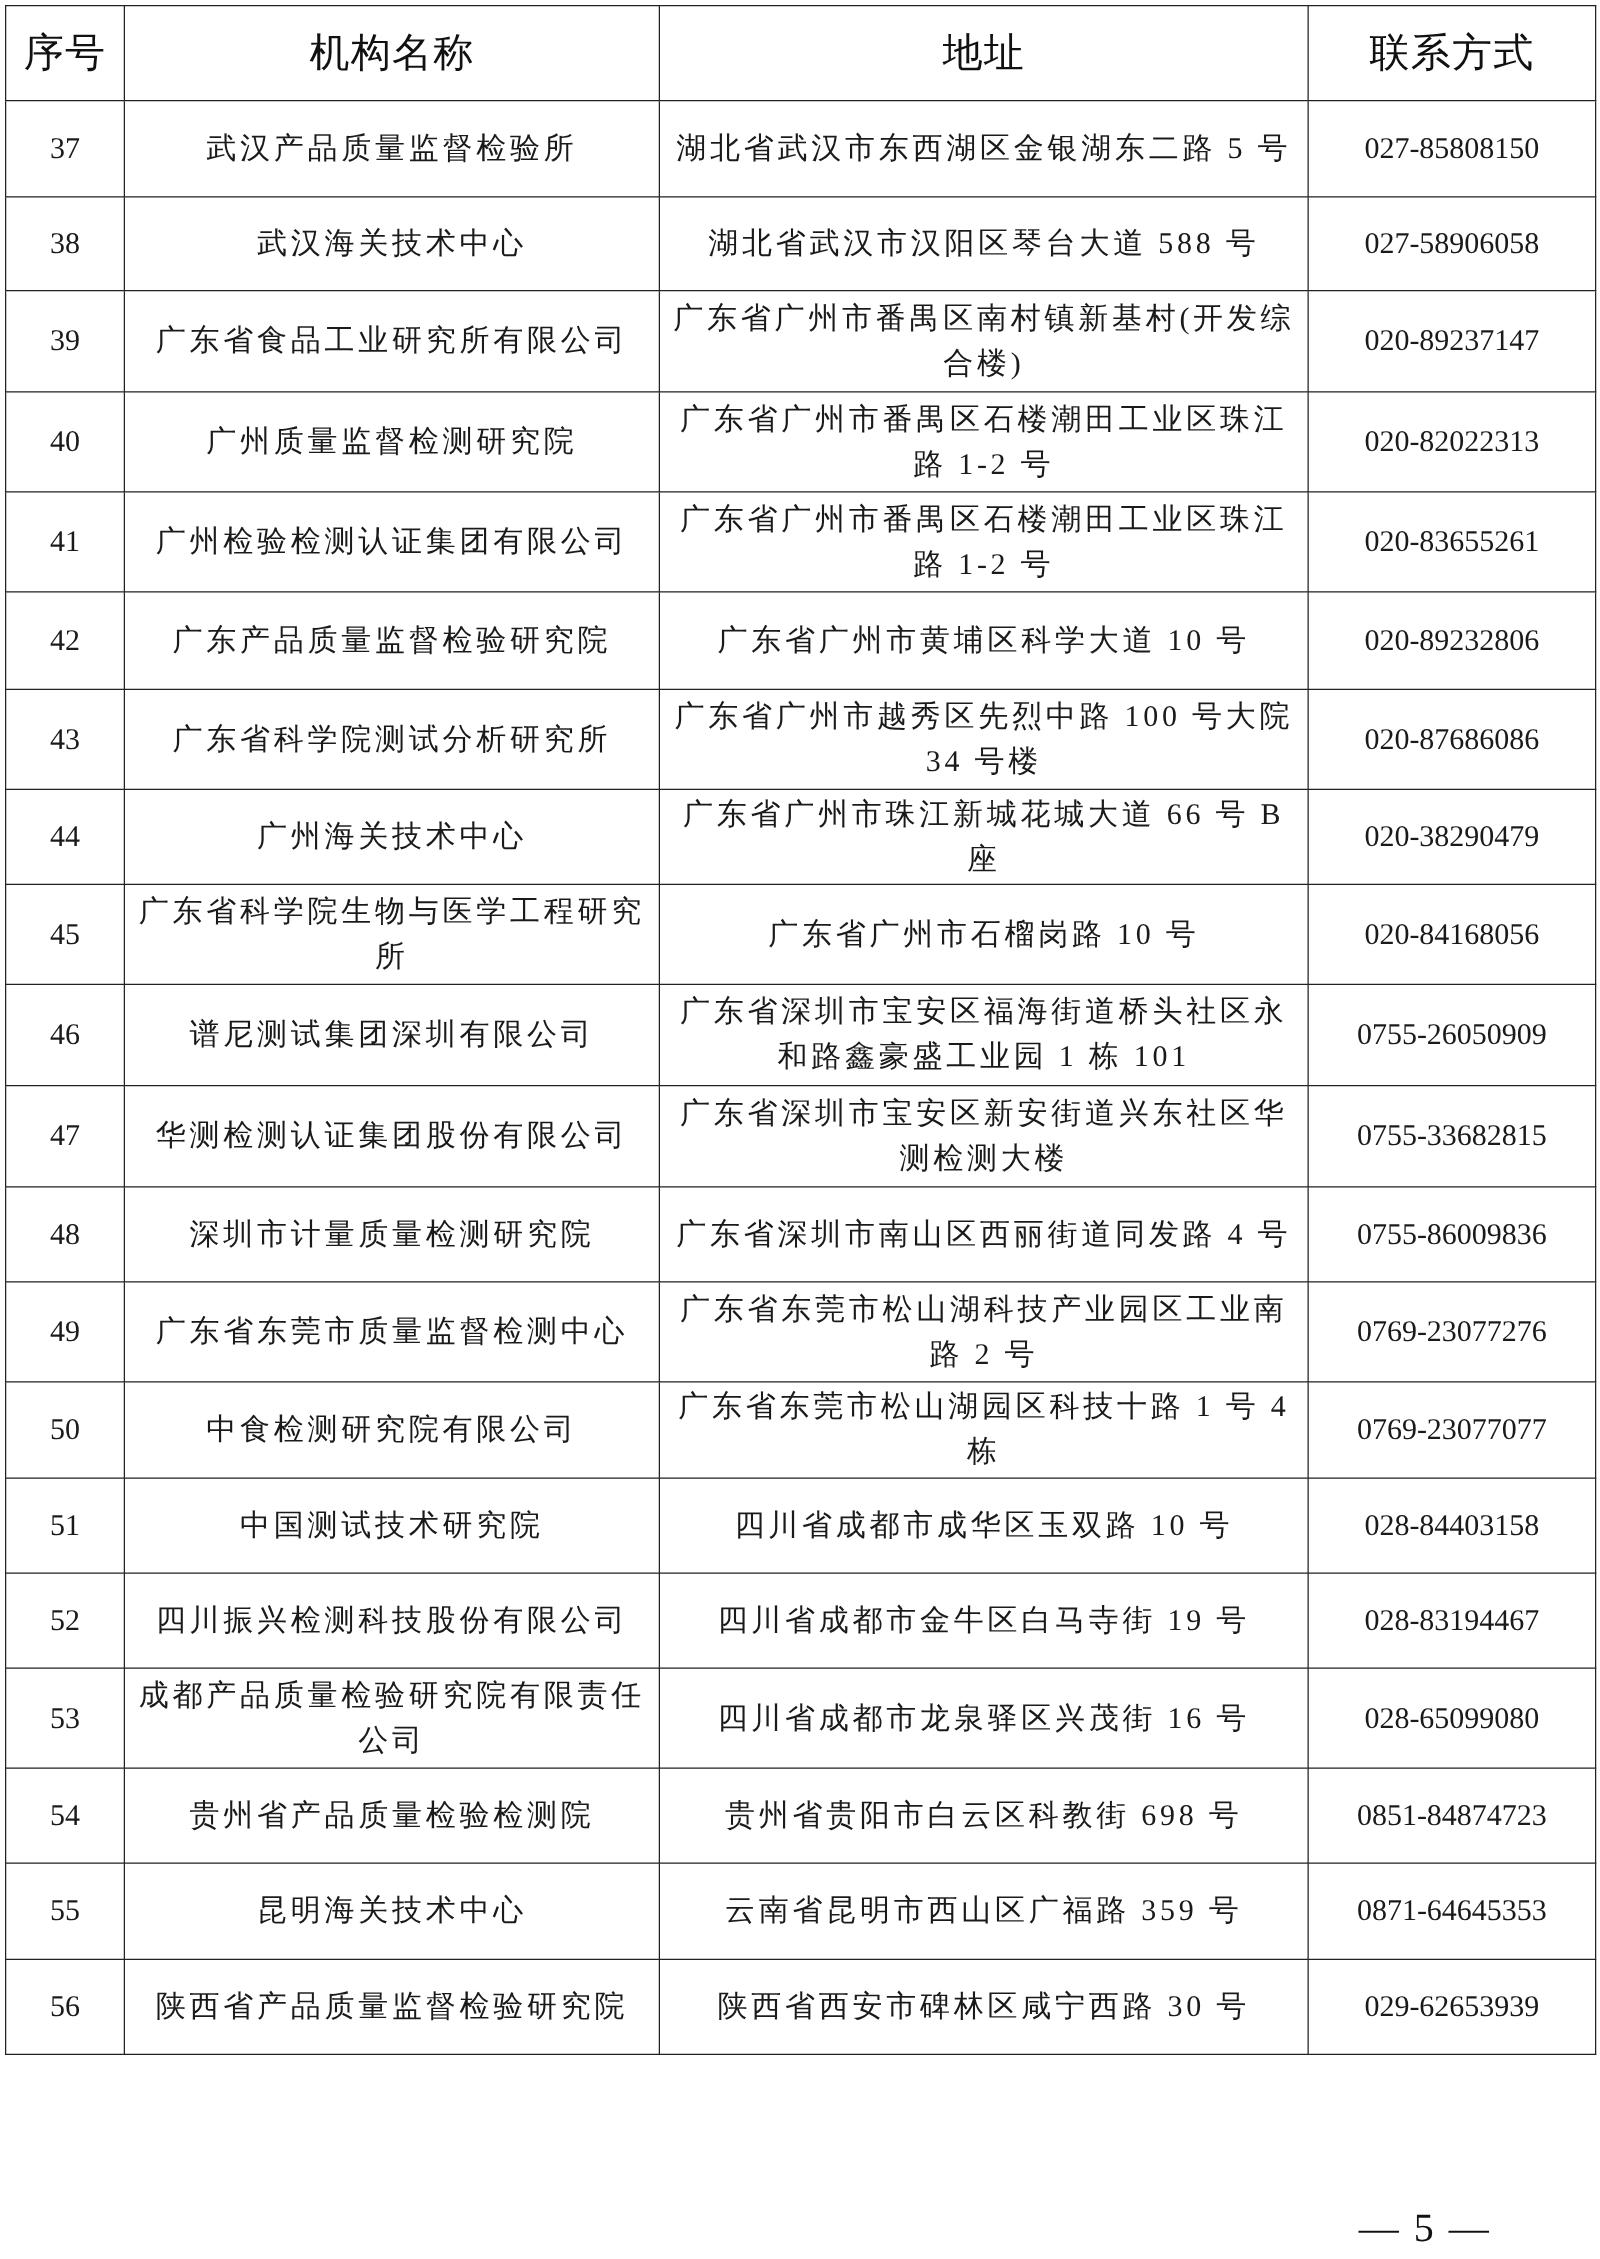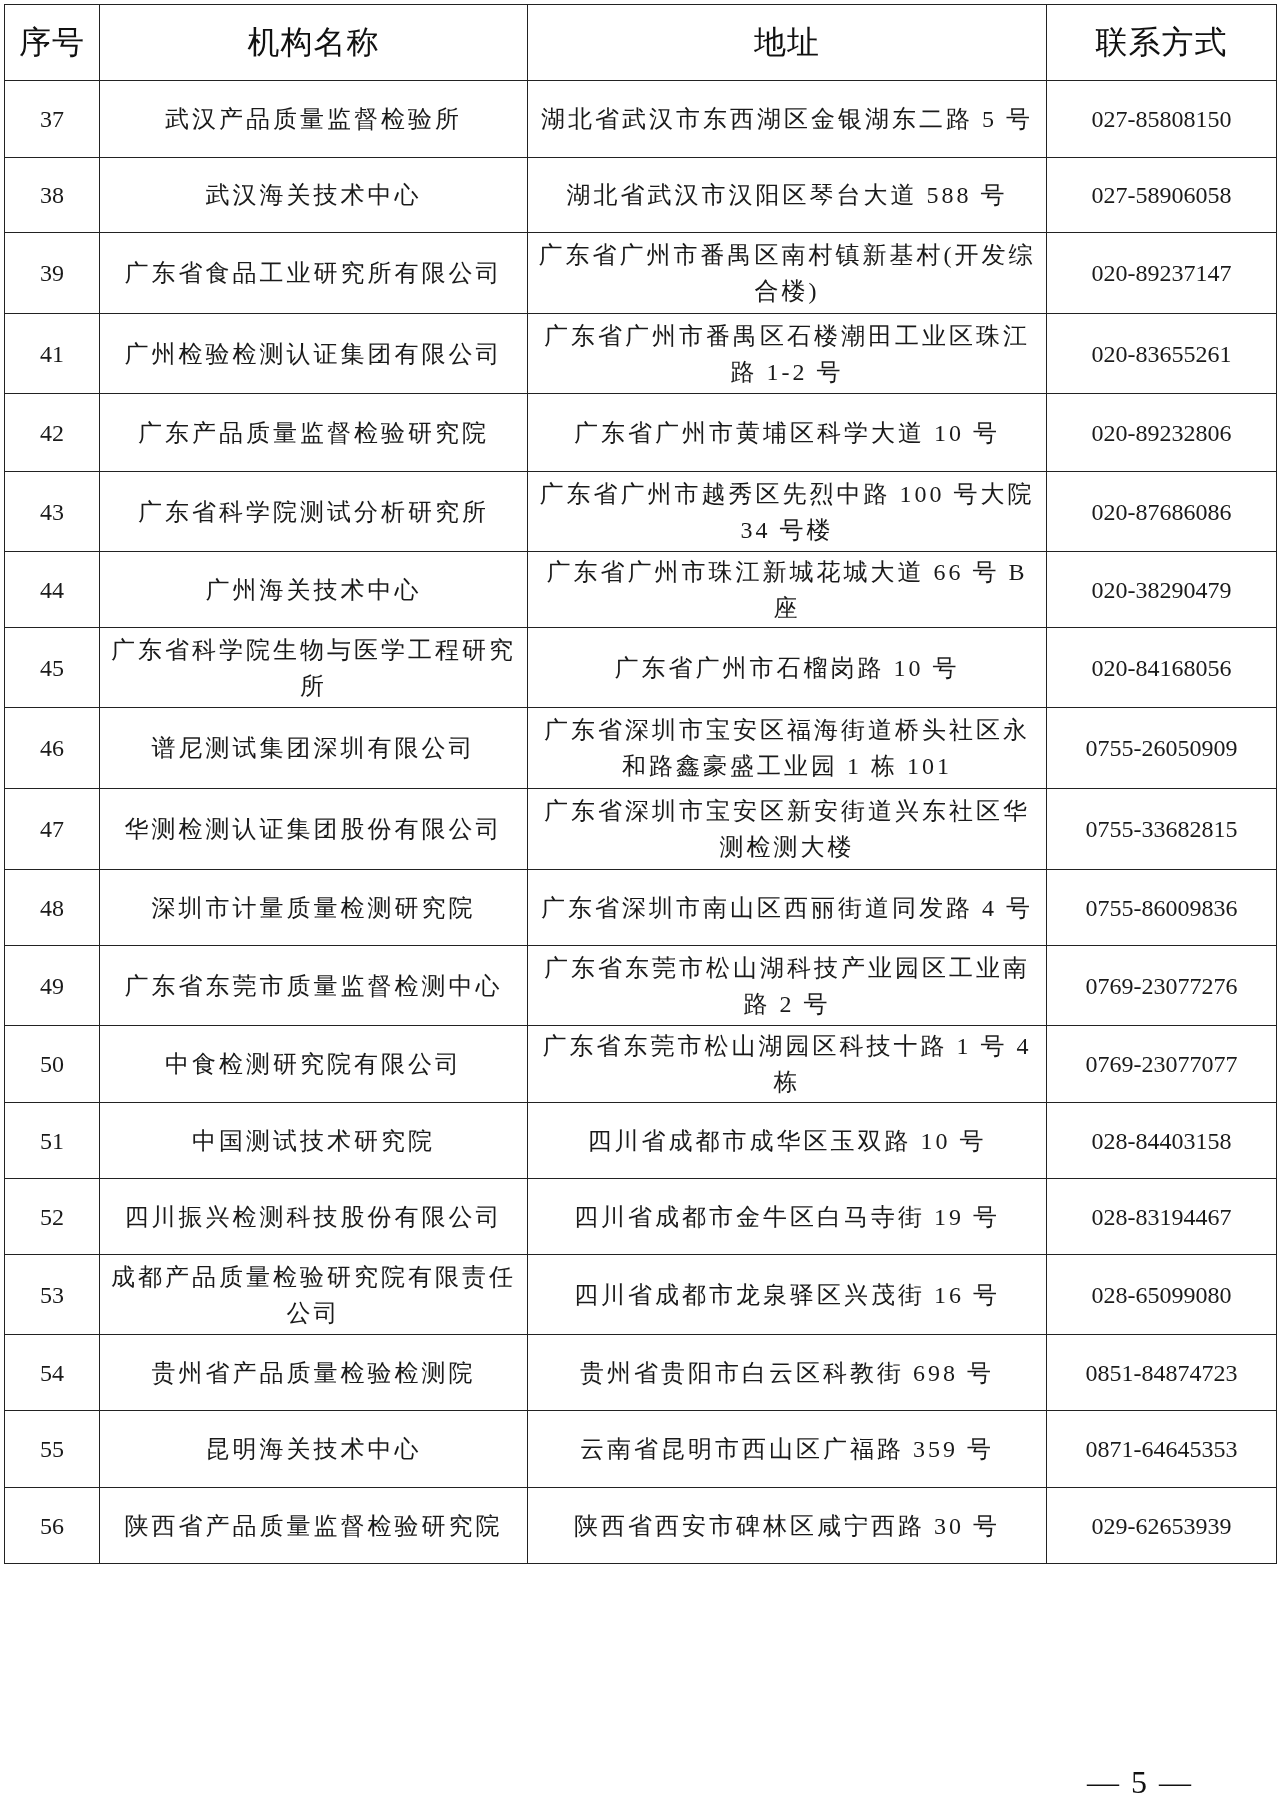--- a/index.html
+++ b/index.html
@@ -106,20 +106,26 @@
           <td class="cell-addr">湖北省武汉市汉阳区琴台大道 588 号</td>
           <td class="cell-tel">027-58906058</td>
         </tr>
         <tr style="height: 81px;">
           <td class="cell-no">39</td>
           <td class="cell-name">广东省食品工业研究所有限公司</td>
           <td class="cell-addr">广东省广州市番禺区南村镇新基村(开发综合楼)</td>
           <td class="cell-tel">020-89237147</td>
         </tr>
         <tr style="height: 80px;">
+          <td class="cell-no">40</td>
+          <td class="cell-name">广州质量监督检测研究院</td>
+          <td class="cell-addr">广东省广州市番禺区石楼潮田工业区珠江路 1-2 号</td>
+          <td class="cell-tel">020-82022313</td>
+        </tr>
+        <tr style="height: 80px;">
           <td class="cell-no">41</td>
           <td class="cell-name">广州检验检测认证集团有限公司</td>
           <td class="cell-addr">广东省广州市番禺区石楼潮田工业区珠江路 1-2 号</td>
           <td class="cell-tel">020-83655261</td>
         </tr>
         <tr style="height: 78px;">
           <td class="cell-no">42</td>
           <td class="cell-name">广东产品质量监督检验研究院</td>
           <td class="cell-addr">广东省广州市黄埔区科学大道 10 号</td>
           <td class="cell-tel">020-89232806</td>

